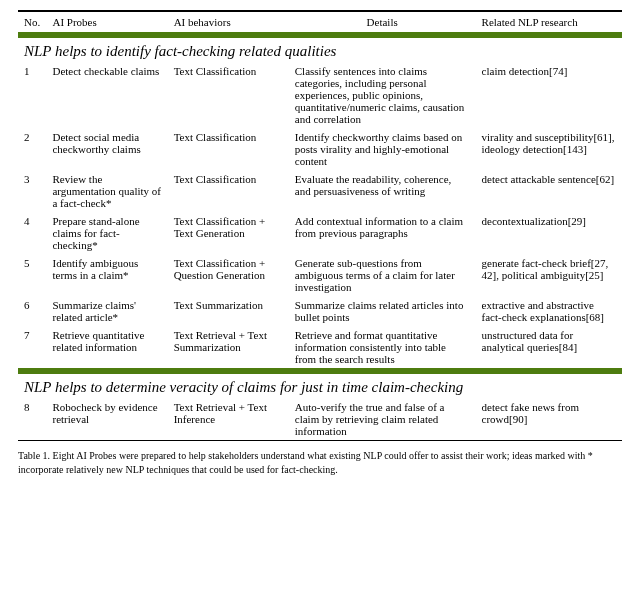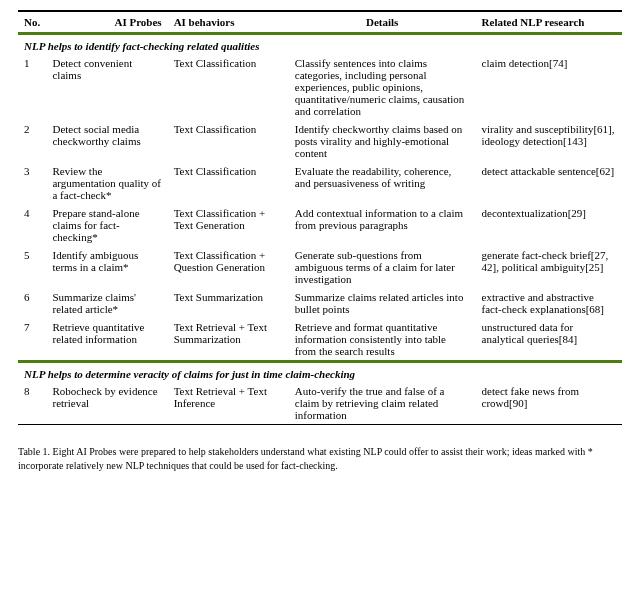--- a/index.html
+++ b/index.html
@@ -9,50 +9,50 @@
       background: #fff;
       color: #000;
       width: 640px;
       padding: 10px 18px 10px 18px;
     }
     table {
       width: 100%;
       border-collapse: collapse;
     }
     th {
-      font-weight: bold;
+      font-weight: normal;
       border-top: 2px solid #000;
       border-bottom: 1px solid #000;
       padding: 4px 6px;
       text-align: left;
       vertical-align: bottom;
     }
     td {
       padding: 3px 6px;
       vertical-align: top;
       border-bottom: none;
     }
     .section-header td {
       font-style: italic;
-      font-size: 11px;
+      font-size: 15px;
       padding: 5px 6px 2px 6px;
-      border-top: 3px solid #4d7c0f;
+      border-top: 6px solid #4d7c0f;
       background: #fff;
-      font-weight: bold;
+      font-weight: normal;
     }
     .last-row td {
       border-bottom: 1px solid #000;
     }
     .no-col { width: 28px; }
-    .probe-col { width: 120px; text-align: right; }
+    .probe-col { width: 120px; }
     .behavior-col { width: 120px; }
     .details-col { width: 185px; text-align: center; }
     .nlp-col { width: 145px; }
     .caption {
-      margin-top: 20px;
+      margin-top: 8px;
       font-size: 10px;
       line-height: 1.4;
     }
   </style>
 </head>
 <body>
 
 <table>
   <thead>
     <tr>
@@ -62,21 +62,21 @@
       <th class="details-col">Details</th>
       <th class="nlp-col">Related NLP research</th>
     </tr>
   </thead>
   <tbody id="table-body">
   <tr class="section-header">
         <td colspan="5">NLP helps to identify fact-checking related qualities</td>
       </tr>
       <tr>
         <td>1</td>
-        <td>Detect convenient claims</td>
+        <td>Detect checkable claims</td>
         <td>Text Classification</td>
         <td>Classify sentences into claims categories, including personal experiences, public opinions, quantitative/numeric claims, causation and correlation</td>
         <td>claim detection[74]</td>
       </tr>
       <tr>
         <td>2</td>
         <td>Detect social media checkworthy claims</td>
         <td>Text Classification</td>
         <td>Identify checkworthy claims based on posts virality and highly-emotional content</td>
         <td>virality and susceptibility[61], ideology detection[143]</td>

